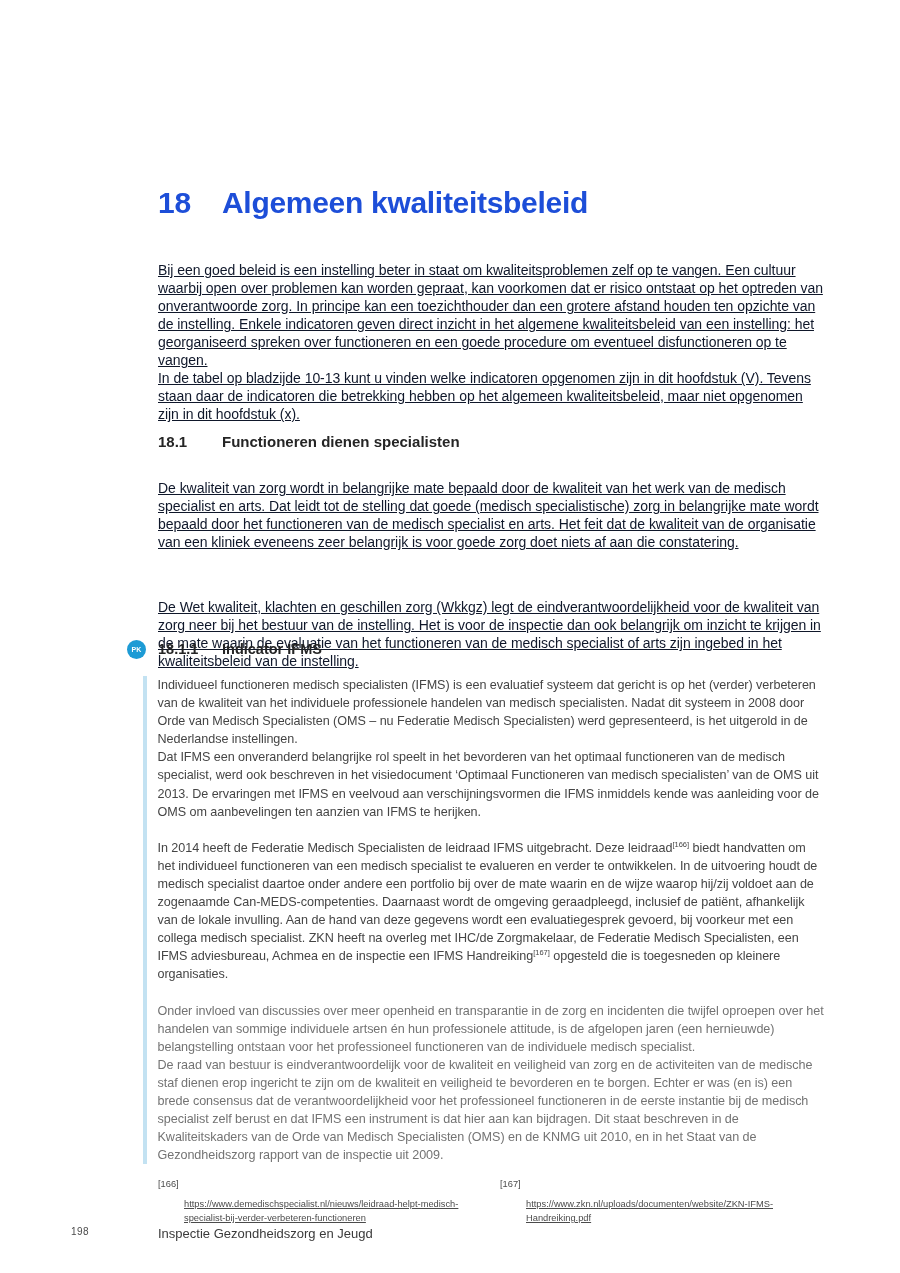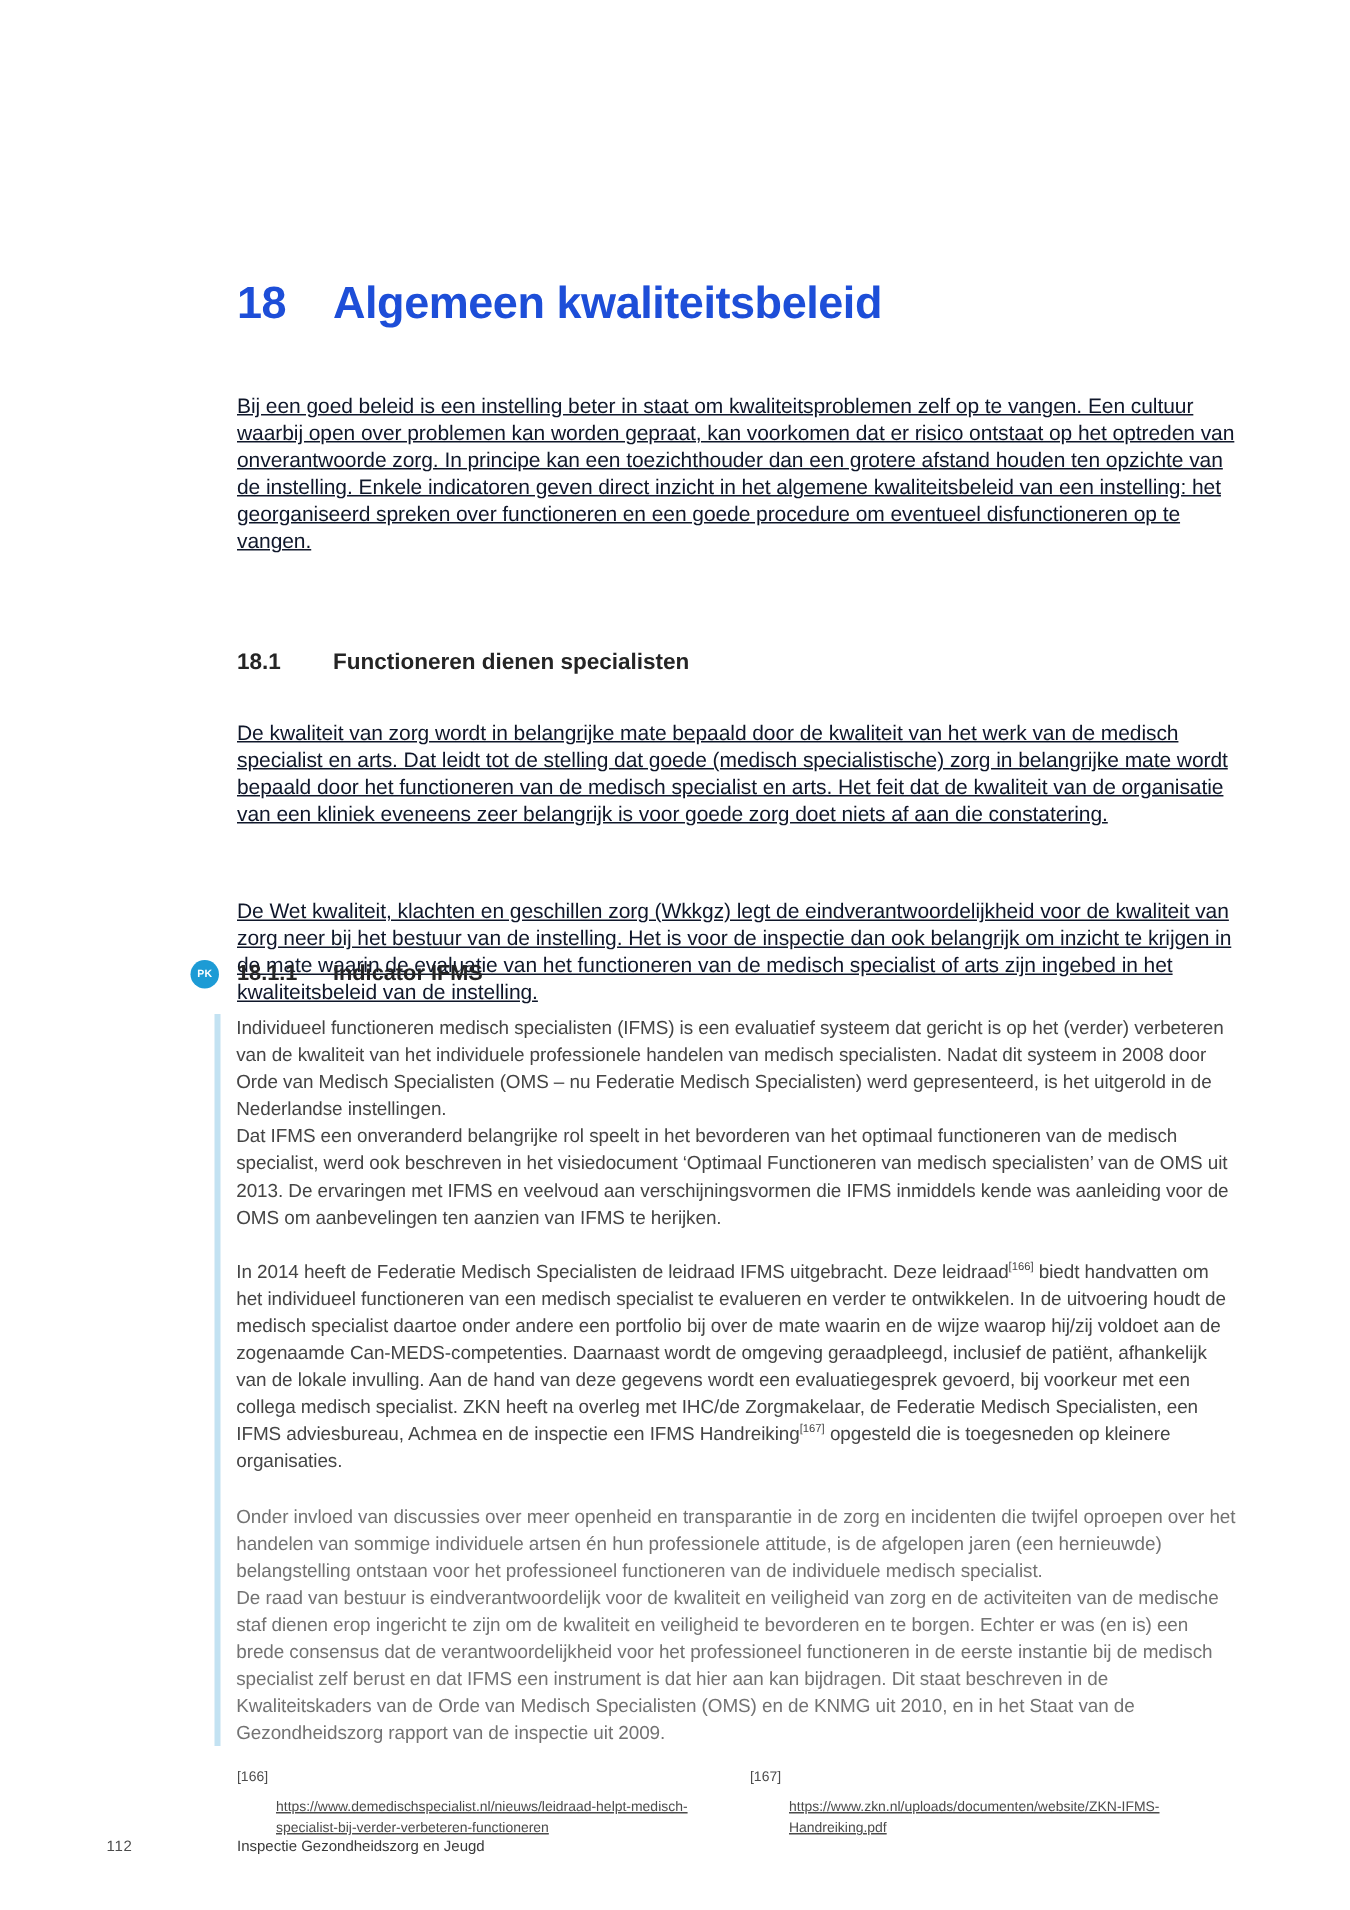--- a/index.html
+++ b/index.html
@@ -85,34 +85,35 @@
   }
   .footnote-1 .link { width: 290px; }
   .footnote-2 .link { width: 248px; }
 
   .page-number {
     position: absolute; left: 71px; top: 1226px;
     font-size: 10px; color: #4b4b4b; letter-spacing: 0.5px;
   }
   .footer-org {
     position: absolute; left: 158px; top: 1226px;
-    font-size: 10px; color: #3a3a3a;
+    font-size: 13px; color: #3a3a3a;
   }
 </style>
 </head>
 <body>
 
 <div class="page">
 
   <div class="chapter-heading">
     <span class="num">18</span>
     <span>Algemeen kwaliteitsbeleid</span>
   </div>
 
   <div class="body-par p-intro1">Bij een goed beleid is een instelling beter in staat om kwaliteitsproblemen zelf op te vangen. Een cultuur waarbij open over problemen kan worden gepraat, kan voorkomen dat er risico ontstaat op het optreden van onverantwoorde zorg. In principe kan een toezichthouder dan een grotere afstand houden ten opzichte van de instelling. Enkele indicatoren geven direct inzicht in het algemene kwaliteitsbeleid van een instelling: het georganiseerd spreken over functioneren en een goede procedure om eventueel disfunctioneren op te vangen.</div>
+  <div class="body-par p-intro2">In de tabel op bladzijde 10-13 kunt u vinden welke indicatoren opgenomen zijn in dit hoofdstuk (V). Tevens staan daar de indicatoren die betrekking hebben op het algemeen kwaliteitsbeleid, maar niet opgenomen zijn in dit hoofdstuk (x).</div>
 
   <div class="section-heading">
     <span class="num">18.1</span>
     <span>Functioneren dienen specialisten</span>
   </div>
 
   <div class="body-par p-s1a">De kwaliteit van zorg wordt in belangrijke mate bepaald door de kwaliteit van het werk van de medisch specialist en arts. Dat leidt tot de stelling dat goede (medisch specialistische) zorg in belangrijke mate wordt bepaald door het functioneren van de medisch specialist en arts. Het feit dat de kwaliteit van de organisatie van een kliniek eveneens zeer belangrijk is voor goede zorg doet niets af aan die constatering.</div>
   <div class="body-par p-s1b">De Wet kwaliteit, klachten en geschillen zorg (Wkkgz) legt de eindverantwoordelijkheid voor de kwaliteit van zorg neer bij het bestuur van de instelling. Het is voor de inspectie dan ook belangrijk om inzicht te krijgen in de mate waarin de evaluatie van het functioneren van de medisch specialist of arts zijn ingebed in het kwaliteitsbeleid van de instelling.</div>
 
   <div class="pk-badge">PK</div>
@@ -134,16 +135,16 @@
     <div class="footnote footnote-1">
       <span class="marker">[166]</span>
       <span class="link">https://www.demedischspecialist.nl/nieuws/leidraad-helpt-medisch-specialist-bij-verder-verbeteren-functioneren</span>
     </div>
     <div class="footnote footnote-2">
       <span class="marker">[167]</span>
       <span class="link">https://www.zkn.nl/uploads/documenten/website/ZKN-IFMS-Handreiking.pdf</span>
     </div>
   </div>
 
-  <div class="page-number">112</div>
+  <div class="page-number">198</div>
   <div class="footer-org">Inspectie Gezondheidszorg en Jeugd</div>
 
 </div>
 
 </body></html>

